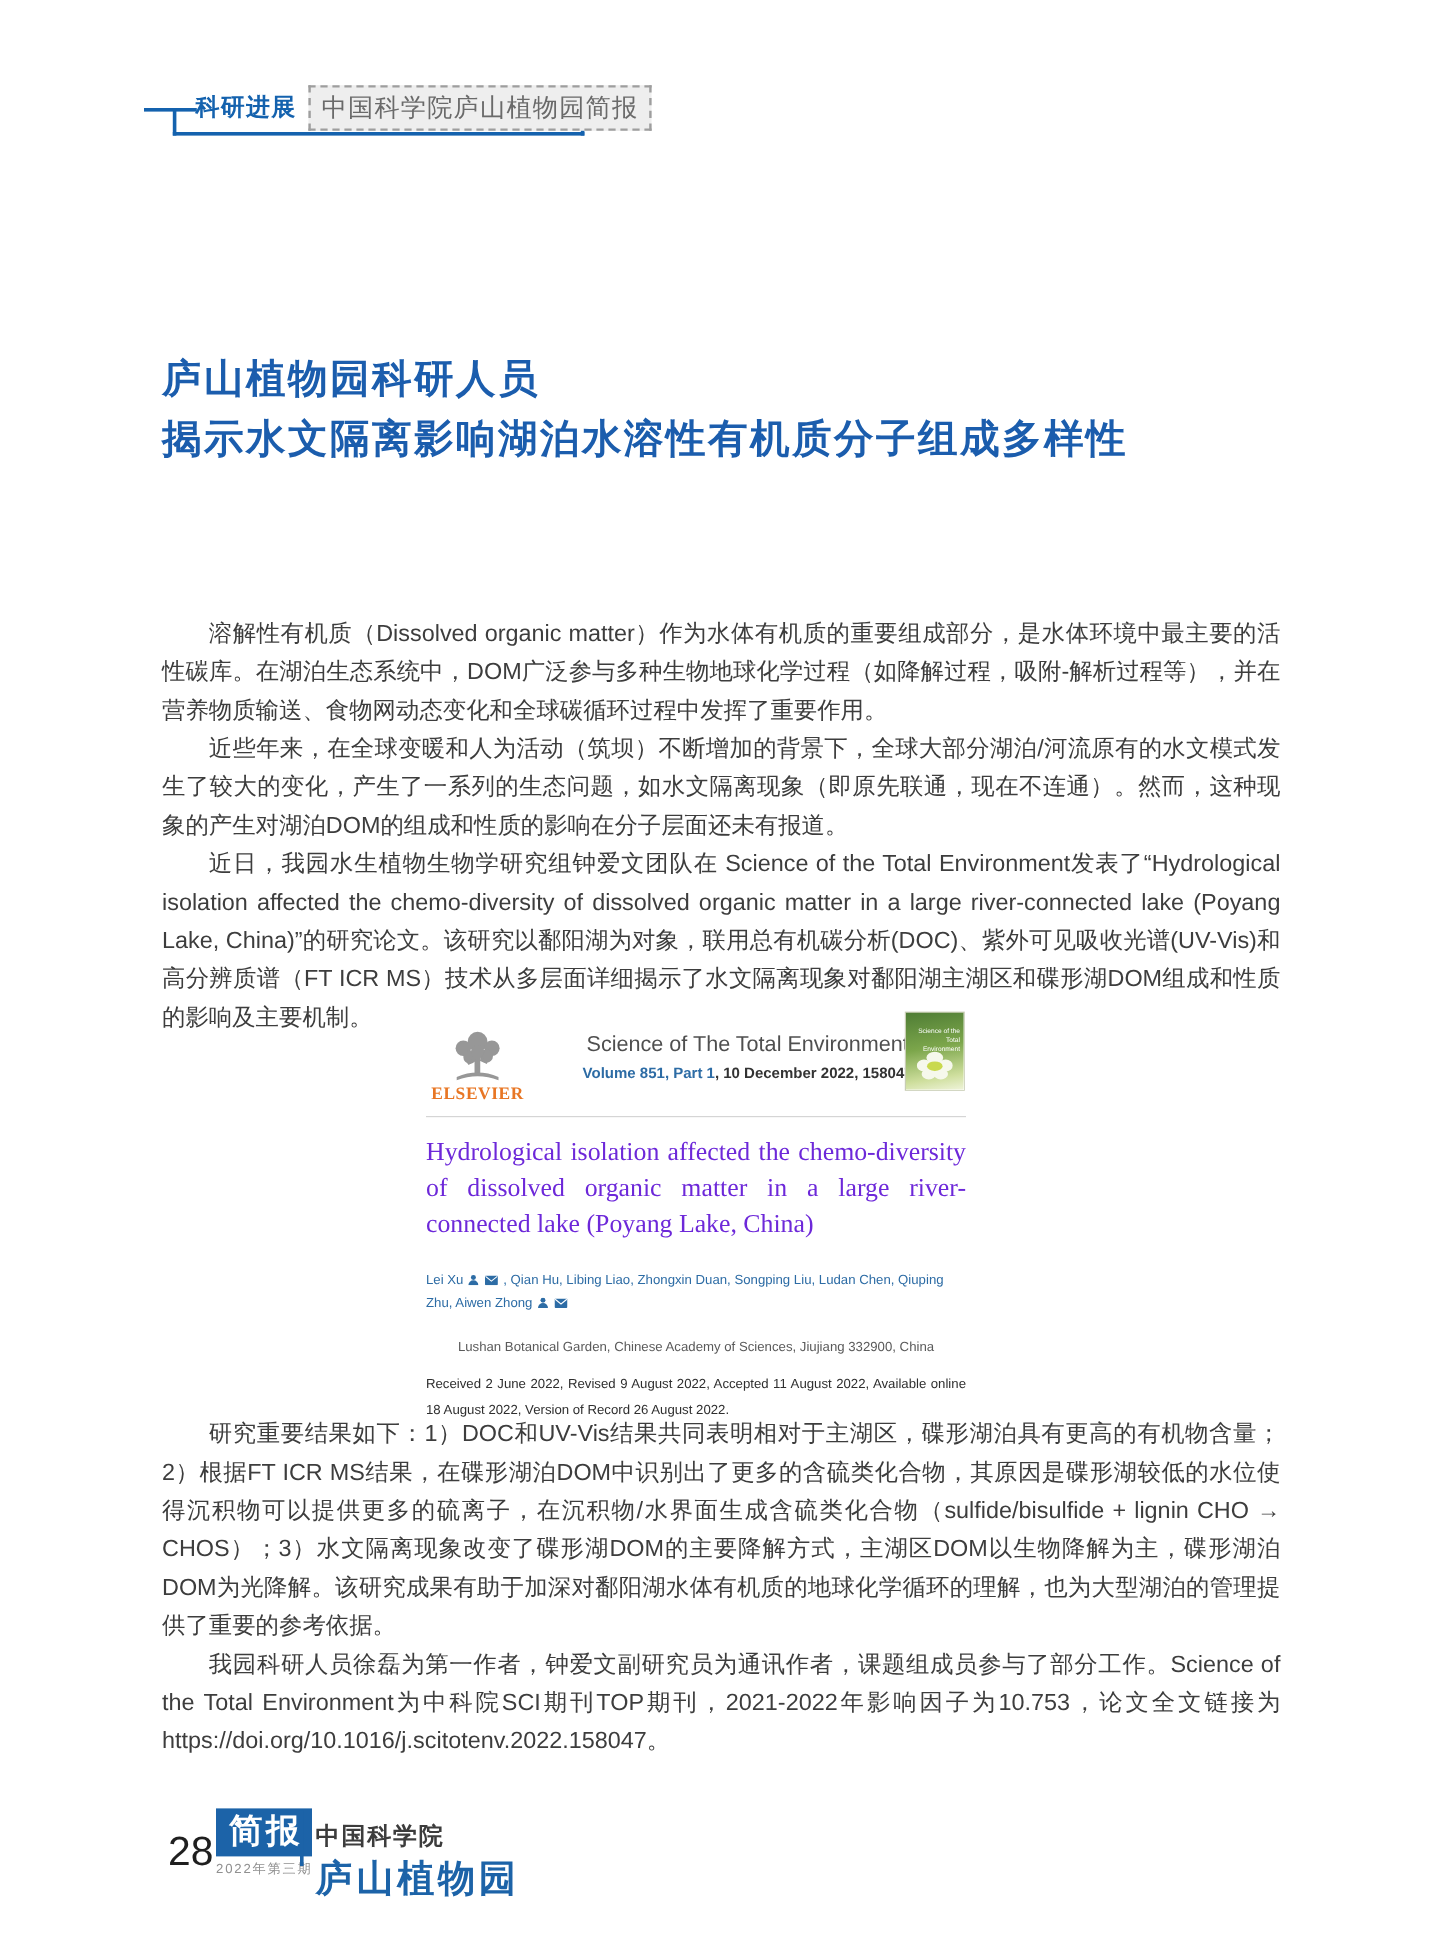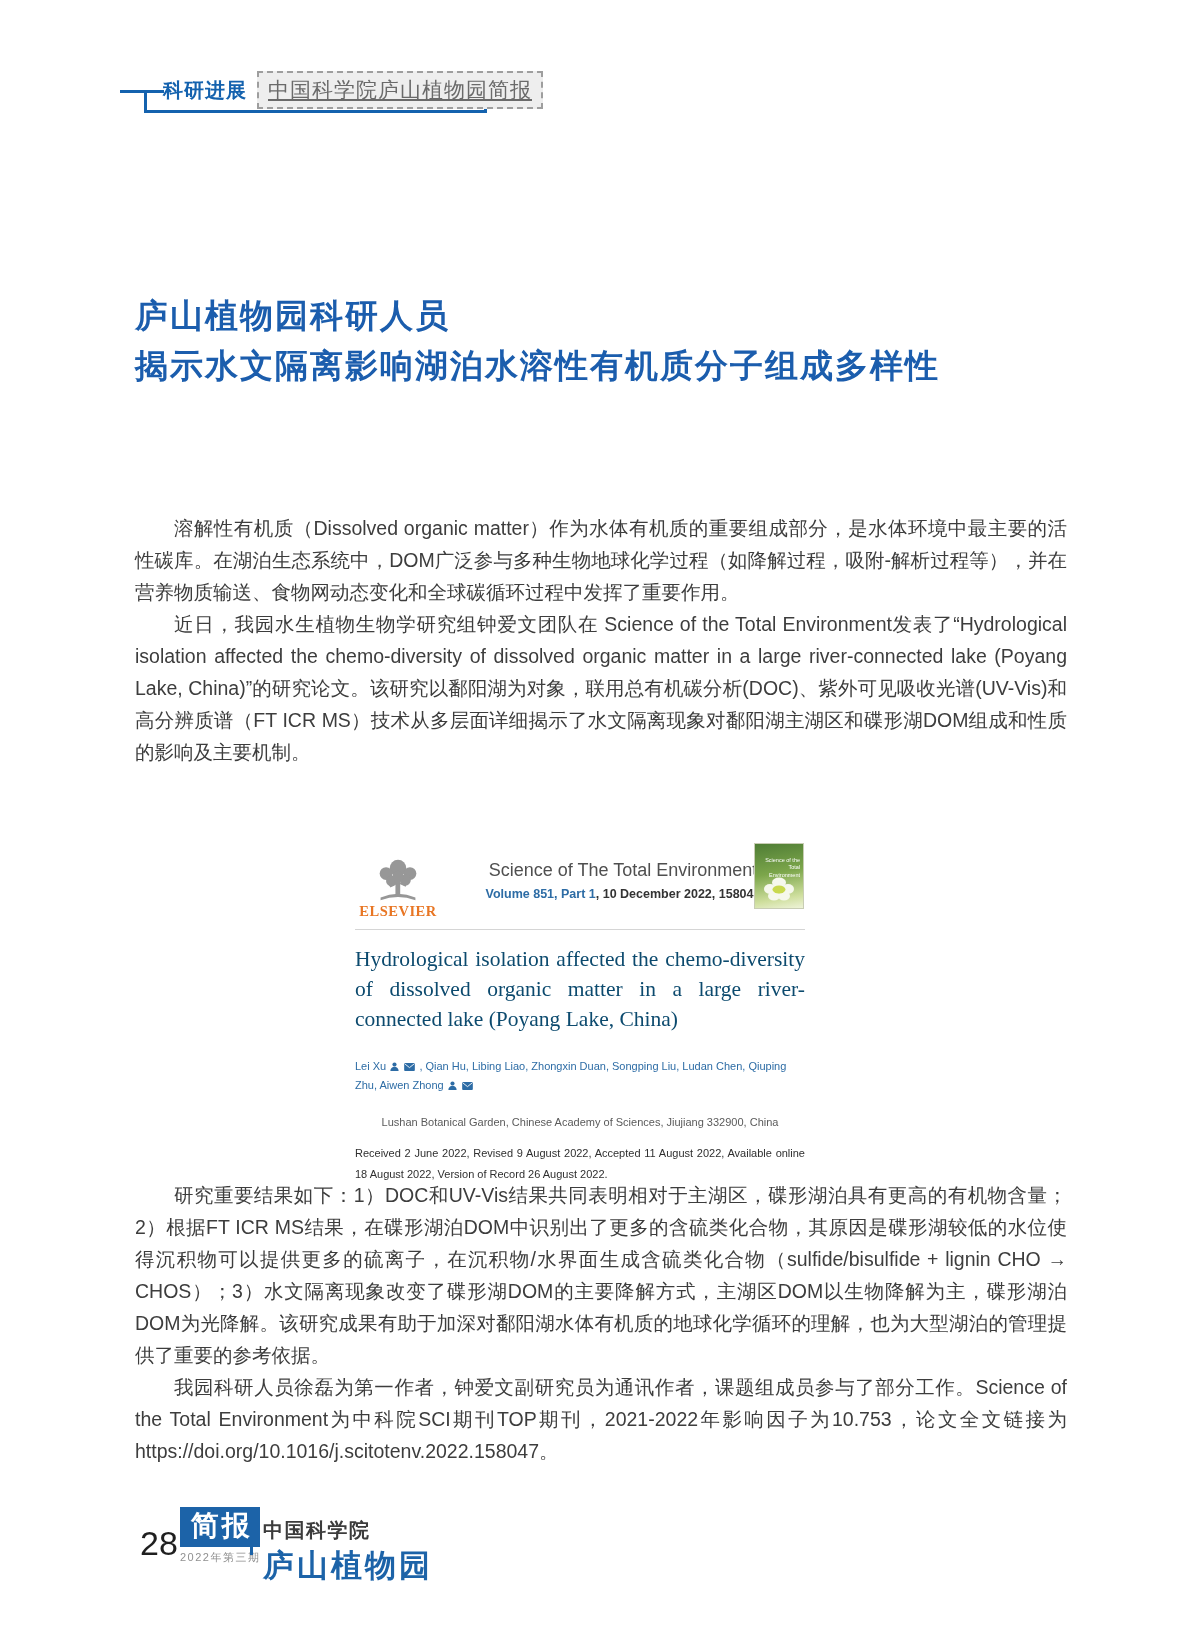--- a/index.html
+++ b/index.html
@@ -5,21 +5,21 @@
   html,body{margin:0;padding:0;}
   body{
     width:1200px;height:1629px;background:#ffffff;position:relative;
     font-family:"Liberation Sans","DejaVu Sans",sans-serif;
     -webkit-font-smoothing:antialiased;
   }
   
   .hdr-wrap{position:absolute;left:163px;top:71px;display:flex;align-items:center;}
   .section-label{font-size:20px;font-weight:bold;color:#1462ae;letter-spacing:1px;line-height:38px;}
   .bulletin-box{margin-left:10px;background:#eeeeee;border:2px dashed #9e9e9e;color:#6a6a6a;
-    font-size:21px;padding:3px 9px;letter-spacing:1px;white-space:nowrap;text-decoration:underline;}
+    font-size:21px;padding:3px 9px;letter-spacing:1px;white-space:nowrap;}
   .brk{position:absolute;background:#1462ae;}
   .brk-dash{left:120px;top:90px;width:44px;height:3px;}
   .brk-vert{left:144px;top:90px;width:3px;height:23px;}
   .brk-under{left:144px;top:110px;width:343px;height:3px;}
   .brk-tick{left:484px;top:102px;width:3px;height:11px;}
   
   .page-title{position:absolute;left:135px;top:291px;color:#1b5dad;font-weight:bold;
     font-size:33px;line-height:50px;letter-spacing:2px;}
   
   .content{position:absolute;left:135px;width:932px;font-size:19.5px;line-height:32px;
@@ -39,21 +39,21 @@
   .volume-link{color:#2d6ca5;}
   .volume-rest{color:#333333;}
   .cover{position:absolute;right:2px;top:4px;width:48px;height:64px;
     background:linear-gradient(170deg,#4f7d35 0%,#7ca64b 45%,#cfdf9e 82%,#eef3d8 100%);
     box-shadow:0 0 0 1px #c8cdb4;}
   .cover-label{position:absolute;top:13px;right:3px;color:#ffffff;font-size:5.5px;
     text-align:right;line-height:1.35;width:40px;}
   .cover-flower{position:absolute;bottom:3px;left:50%;transform:translateX(-50%);}
   .card-divider{border-bottom:1px solid #d5d5d5;margin-top:9px;}
   .article-title{font-family:"Liberation Serif","DejaVu Serif",serif;font-size:21.5px;
-    line-height:30px;color:#0c4a6e;margin-top:14px;text-align:justify;}
+    line-height:30px;color:#6d28d9;margin-top:14px;text-align:justify;}
   .authors{font-size:11px;color:#2d6ca5;margin-top:23px;line-height:19px;}
   .authors svg{vertical-align:-1px;margin:0 1px;}
   .affiliation{font-size:11px;color:#5a5a5a;margin-top:21px;text-align:center;}
   .dates{font-size:11px;color:#2f2f2f;margin-top:15px;line-height:21px;text-align:justify;}
   
   .footer{position:absolute;left:140px;top:1501px;width:420px;height:62px;}
   .page-num{position:absolute;left:0;bottom:3px;font-size:34px;color:#1f1f1f;line-height:1;}
   .logo-block{position:absolute;left:40px;top:6px;text-align:center;}
   .logo-box{background:#1c63a8;color:#ffffff;font-size:28px;font-weight:bold;
     letter-spacing:3px;padding:4px 7px 5px 10px;line-height:1.1;}
@@ -76,20 +76,21 @@
   <span class="bulletin-box">中国科学院庐山植物园简报</span>
 </div>
 
 <div class="page-title">
   <div>庐山植物园科研人员</div>
   <div>揭示水文隔离影响湖泊水溶性有机质分子组成多样性</div>
 </div>
 
 <div class="content" id="content1">
   <p>溶解性有机质（Dissolved organic matter）作为水体有机质的重要组成部分，是水体环境中最主要的活性碳库。在湖泊生态系统中，DOM广泛参与多种生物地球化学过程（如降解过程，吸附-解析过程等），并在营养物质输送、食物网动态变化和全球碳循环过程中发挥了重要作用。</p>
+  <p>近些年来，在全球变暖和人为活动（筑坝）不断增加的背景下，全球大部分湖泊/河流原有的水文模式发生了较大的变化，产生了一系列的生态问题，如水文隔离现象（即原先联通，现在不连通）。然而，这种现象的产生对湖泊DOM的组成和性质的影响在分子层面还未有报道。</p>
   <p>近日，我园水生植物生物学研究组钟爱文团队在 Science of the Total Environment发表了“Hydrological isolation affected the chemo-diversity of dissolved organic matter in a large river-connected lake (Poyang Lake, China)”的研究论文。该研究以鄱阳湖为对象，联用总有机碳分析(DOC)、紫外可见吸收光谱(UV-Vis)和高分辨质谱（FT ICR MS）技术从多层面详细揭示了水文隔离现象对鄱阳湖主湖区和碟形湖DOM组成和性质的影响及主要机制。</p>
 </div>
 
 <div class="article-card">
   <div class="card-head">
     <div class="logo-col">
       <span>
         <svg width="56" height="44" viewBox="0 0 60 48">
           <g fill="#979797">
             <circle cx="30" cy="11" r="9"></circle>

